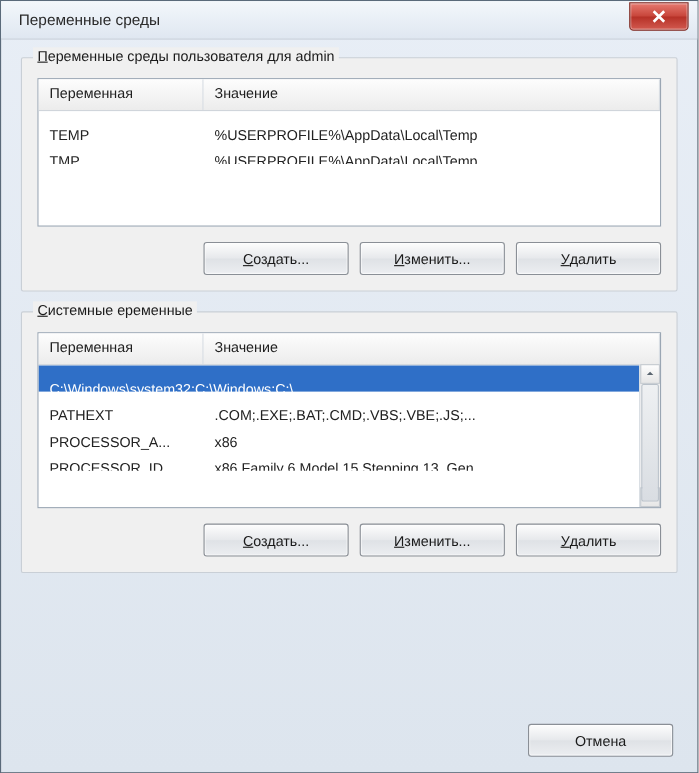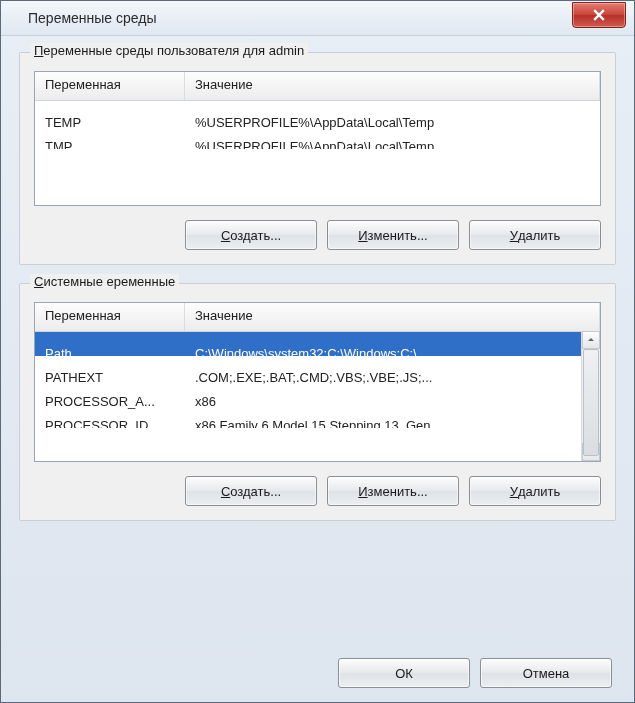--- a/index.html
+++ b/index.html
@@ -20,21 +20,21 @@
     box-sizing: border-box;
     position: relative;
   }
   .titlebar {
     height: 34px;
     background: linear-gradient(#f3f7fb, #dfe7f1);
     border-bottom: 1px solid #c7d0da;
     display: flex;
     align-items: center;
     justify-content: space-between;
-    padding: 0 0 0 27px;
+    padding: 0 0 0 16px;
   }
   .titlebar .title {
     color: #2a2a2a;
     font-size: 14px;
   }
   .close-btn {
     width: 52px;
     height: 24px;
     margin-right: 8px;
     margin-top: -6px;
@@ -233,21 +233,20 @@
         <span class="mn">С</span><span>истемные еременные</span>
       </div>
 
       <div class="listview lv-tall">
         <div class="lv-headers">
           <div class="hcol col-var">Переменная</div>
           <div class="hcol col-val">Значение</div>
         </div>
         <div class="lv-rows">
           <div class="row selected">
-            <div class="cell col-var">Path</div>
             <div class="cell col-val">C:\Windows\system32;C:\Windows;C:\...</div>
           </div>
           <div class="row">
             <div class="cell col-var">PATHEXT</div>
             <div class="cell col-val">.COM;.EXE;.BAT;.CMD;.VBS;.VBE;.JS;...</div>
           </div>
           <div class="row">
             <div class="cell col-var">PROCESSOR_A...</div>
             <div class="cell col-val">x86</div>
           </div>
@@ -285,17 +284,16 @@
         <div class="btn">
           <span class="mn">У</span>
             <span>далить</span>
         </div>
       </div>
     </div>
 
   </div>
 
   <div class="footer">
-    <div class="btn">ОК</div>
     <div class="btn">Отмена</div>
   </div>
 
 </div>
 
 </body></html>

